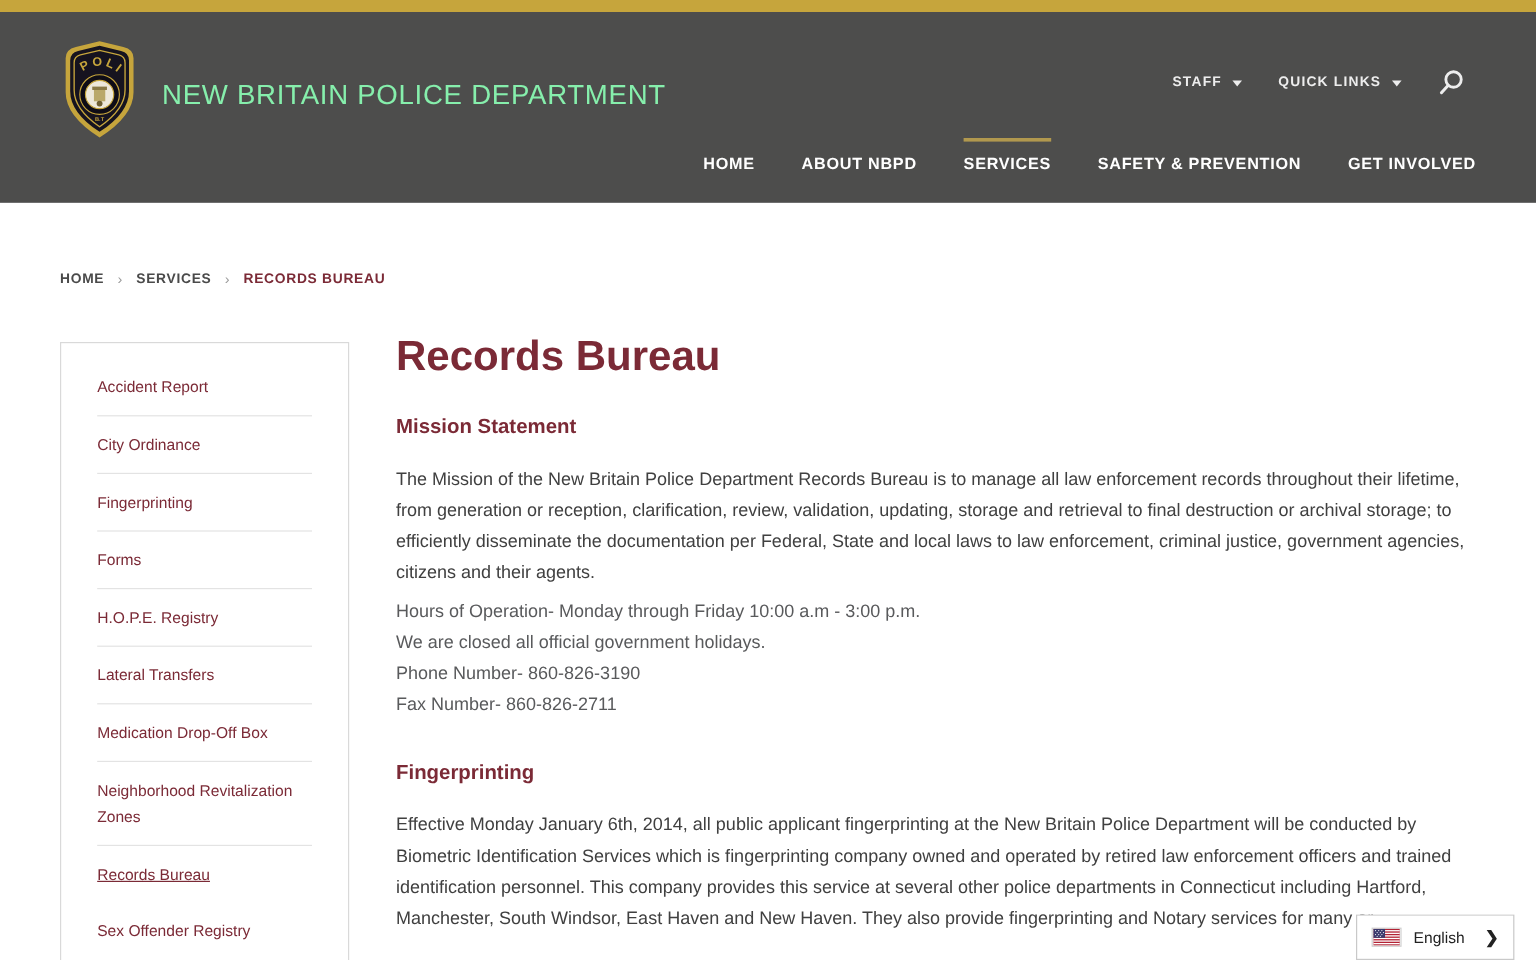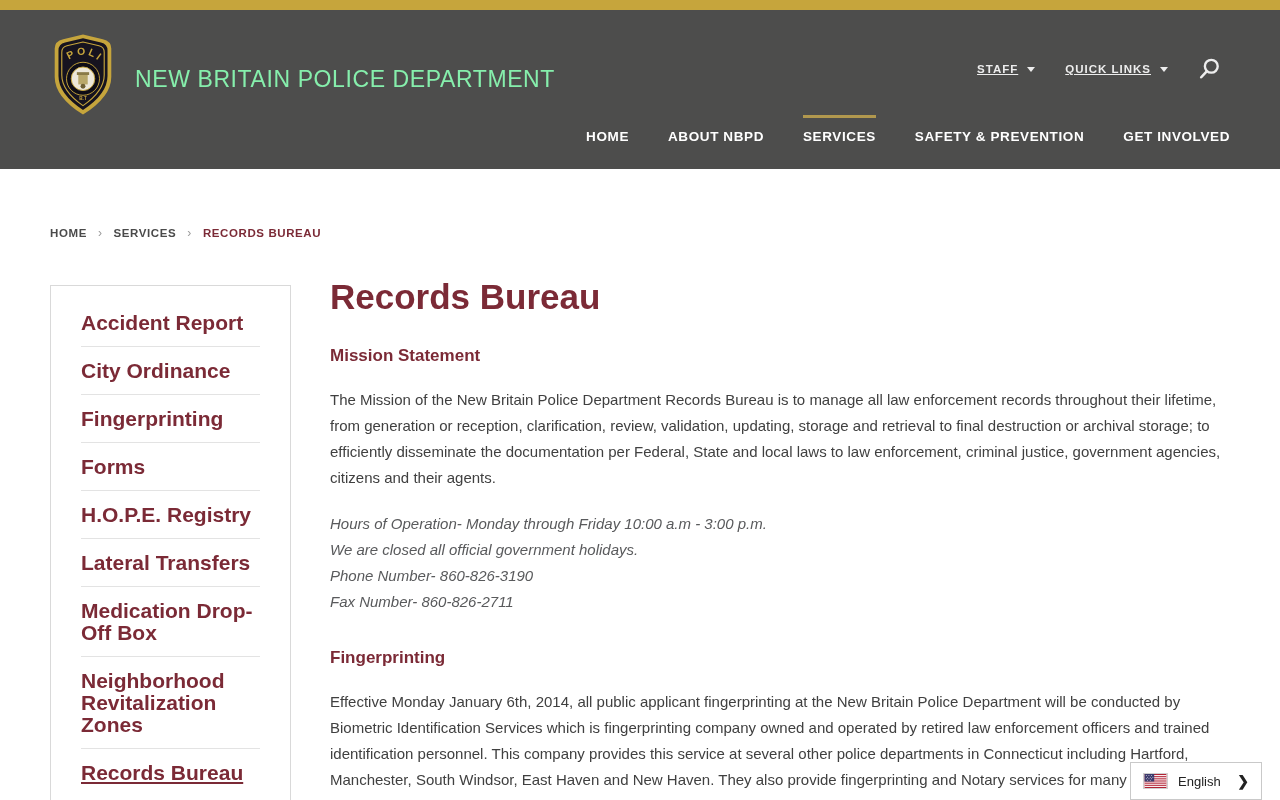--- a/index.html
+++ b/index.html
@@ -9,21 +9,21 @@
   
   .goldbar { height:10px; background:#C6A53C; }
   .site-header { position:relative; height:159px; background:#4D4D4C; }
   .logo { position:absolute; left:50px; top:22px; width:66px; height:86px; }
   .site-title { position:absolute; left:135px; top:56px; color:#86efac;
                 font-size:23px; font-weight:400; letter-spacing:0.6px; }
 
   .utility-nav { position:absolute; top:47px; right:60px; display:flex;
                  align-items:center; gap:30px; }
   .utility-item { display:flex; align-items:center; gap:9px; color:#ededed;
-                  font-size:11.5px; font-weight:bold; letter-spacing:1px; cursor:pointer;text-decoration:underline; }
+                  font-size:11.5px; font-weight:bold; letter-spacing:1px; cursor:pointer; }
   .caret { width:0; height:0; border-left:4px solid transparent;
            border-right:4px solid transparent; border-top:5px solid #ededed; }
   .search-btn { cursor:pointer; display:flex; align-items:center; }
 
   .main-nav { position:absolute; right:50px; bottom:0; display:flex; gap:39px; }
   .nav-item { color:#ffffff; font-size:13.5px; font-weight:bold; letter-spacing:0.6px;
               padding:11px 0 25px; border-top:3px solid transparent; cursor:pointer; }
   .nav-item.active { border-top-color:#B1984E; }
 
   
@@ -31,33 +31,33 @@
                 font-size:11.5px; font-weight:bold; letter-spacing:0.6px; }
   .crumb { color:#4A4A4A; cursor:pointer; }
   .crumb.current { color:#7B2A36; cursor:default; }
   .crumb-sep { color:#9a9a9a; margin:0 11px; font-size:12px; font-weight:normal; }
 
   
   .content-row { display:flex; align-items:flex-start; margin:45px 50px 0 50px; }
 
   .sidebar { width:241px; border:1px solid #d9d9d9; background:#fff; padding:13px 30px; }
   .sidebar li { list-style:none; padding:13px 0 12px; border-bottom:1px solid #e3e3e3;
-                color:#7B2A36; font-size:21px; font-weight:bold; line-height:22px;
+                color:#7B2A36; font-size:13px; font-weight:normal; line-height:22px;
                 cursor:pointer; }
   .sidebar li:last-child { border-bottom:none; }
   .sidebar li.active { border-bottom:none; }
   .sidebar li.active span { text-decoration:underline; }
 
   .main-col { margin-left:39px; width:893px; }
   .page-title { color:#7B2A36; font-size:35px; font-weight:bold; margin-top:-8px; }
   .section-heading { color:#7B2A36; font-size:17px; font-weight:bold; margin-top:29px; }
   .section-heading.second { margin-top:33px; }
   .body-para { margin-top:21px; color:#404040; font-size:15px; line-height:26px; }
-  .hours-block { margin-top:20px; color:#595A5C; font-size:15px; line-height:26px;
-                 font-style:italic; }
+  .hours-block { margin-top:6px; color:#595A5C; font-size:15px; line-height:26px;
+                 }
 
   
   .lang-widget { position:fixed; right:18px; bottom:0; width:132px; height:38px;
                  background:#ffffff; border:1px solid #c9c9c9; display:flex;
                  align-items:center; padding:0 12px; gap:10px; cursor:pointer; }
   .flag { width:25px; height:16px; border:1px solid #d0d0d0; flex:none; }
   .lang-label { font-size:13px; color:#222;text-align:right; }
   .lang-chevron { margin-left:auto; font-size:14px; font-weight:bold; color:#222; }
 </style>
 </head>

